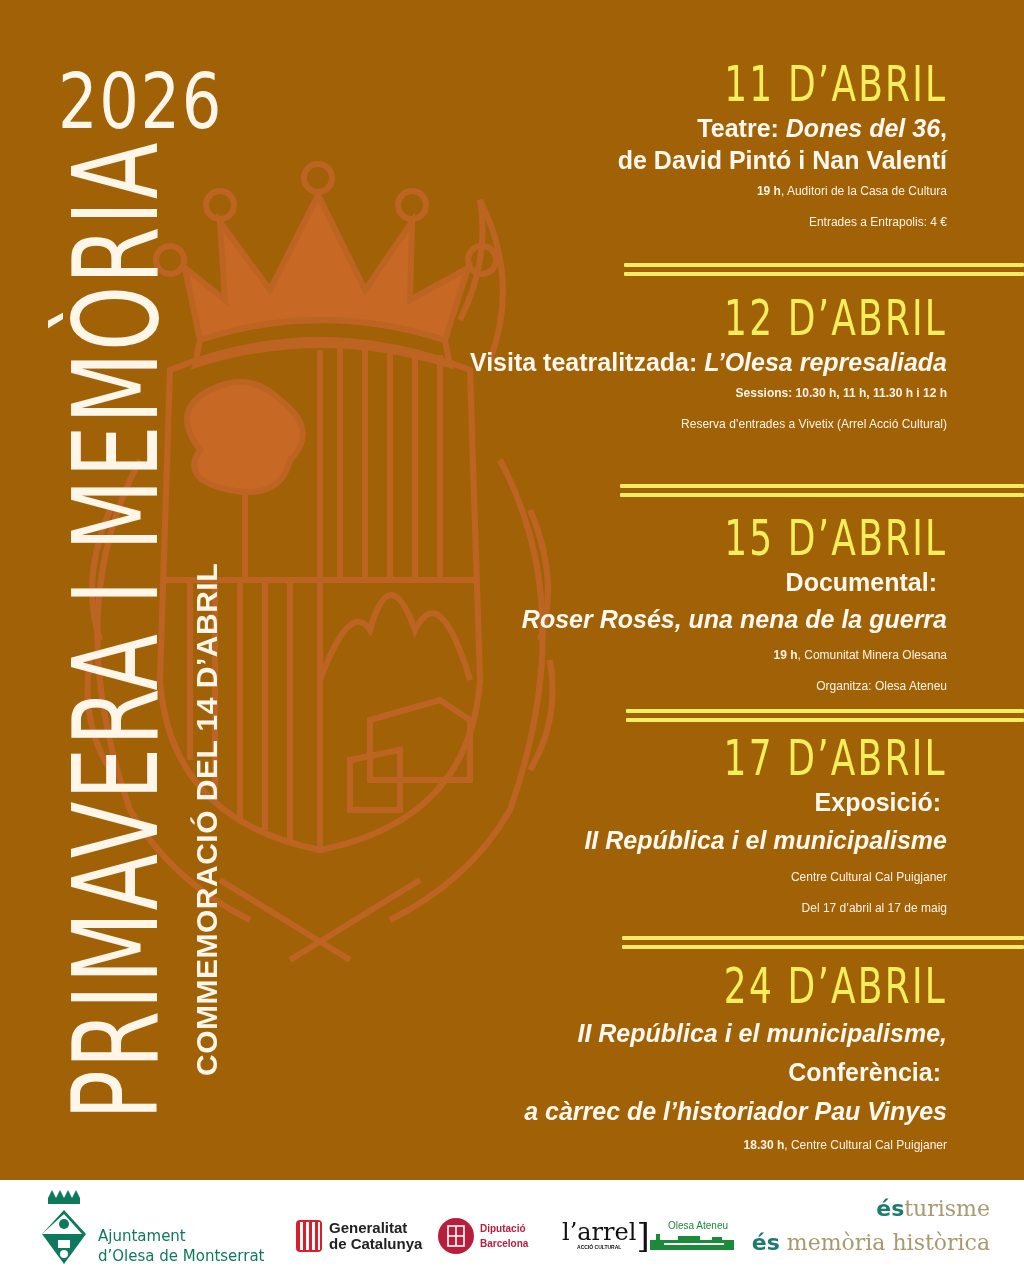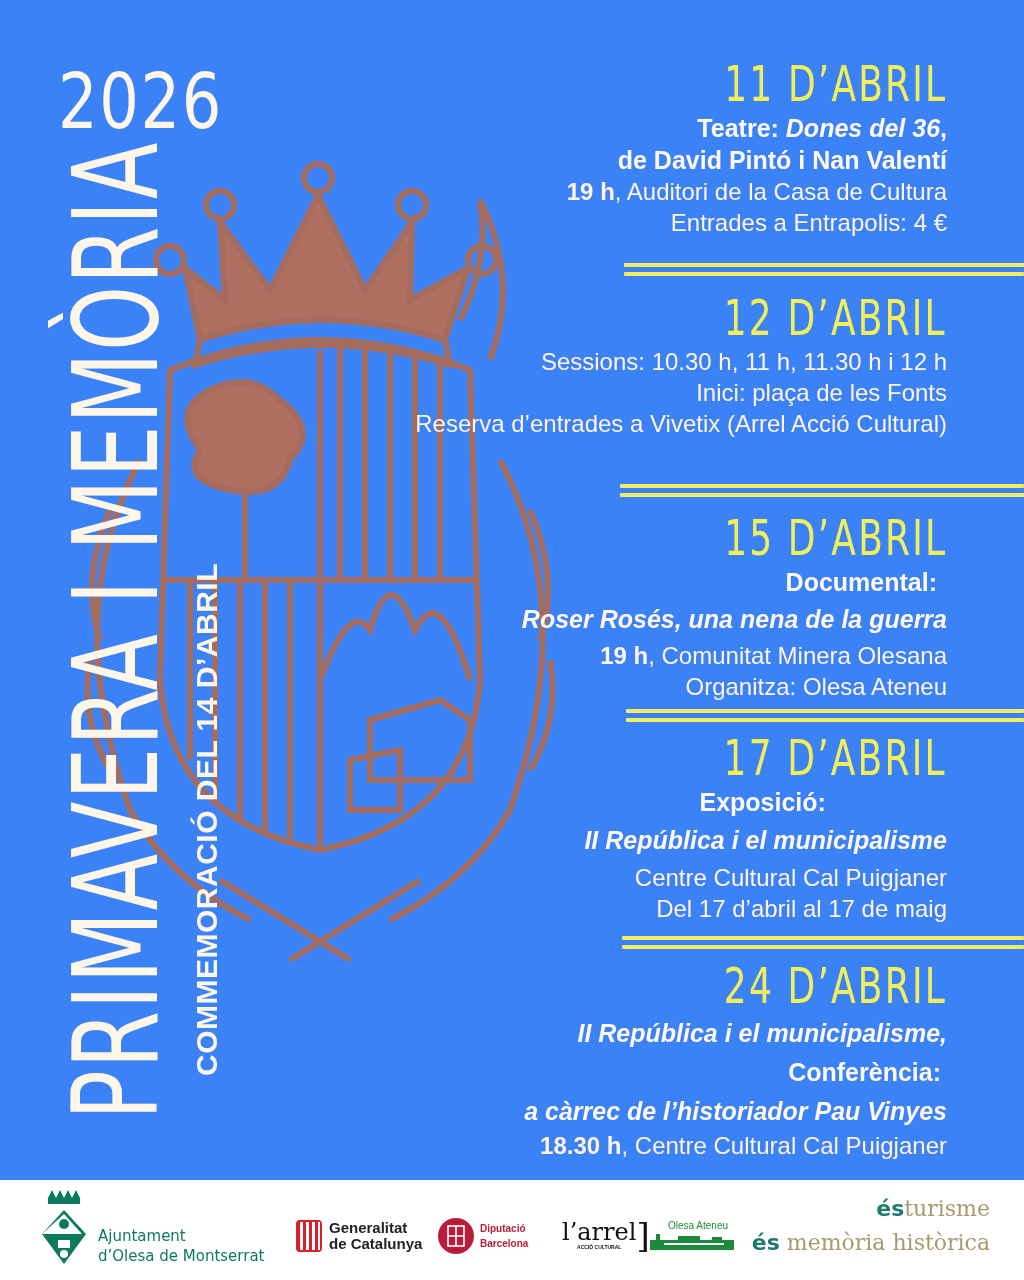--- a/index.html
+++ b/index.html
@@ -3,21 +3,21 @@
 <meta charset="utf-8">
 <style>
   * { box-sizing: border-box; margin: 0; padding: 0; }
   html, body { width: 1024px; height: 1280px; overflow: hidden; }
   body {
     font-family: "DejaVu Sans", sans-serif;
     background: #e27634;
     position: relative;
     color: #fff8ee;
   }
-  .poster { position: absolute; left: 0; top: 0; width: 1024px; height: 1180px; background: #3b82f6; overflow: hidden; }
+  .poster { position: absolute; left: 0; top: 0; width: 1024px; height: 1180px; background: #a16207; overflow: hidden; }
 
   
   .watermark { position: absolute; left: 20px; top: 160px; width: 560px; height: 820px; }
   .watermark svg { width: 100%; height: 100%; }
 
   
   .vtitle-wrap {
     position: absolute;
     left: 56px; top: 1120px;
     transform-origin: 0 0;
@@ -81,27 +81,27 @@
     font-family: "Liberation Sans", sans-serif;
     font-weight: bold;
     font-size: 25px;
     line-height: 32px;
     color: #fff8ee;
     white-space: nowrap;
   }
   .title-line em { font-style: italic; }
   .info-line {
     font-family: "Liberation Sans", sans-serif;
-    font-size: 24px;
+    font-size: 12px;
     line-height: 31px;
     color: #fff3e6;
     white-space: nowrap;
   }
   .info-line b { font-weight: bold; }
-  .info-line.strong { font-weight: normal; }
+  .info-line.strong { font-weight: bold; }
 
   .divider { position: absolute; right: 0; height: 14px; }
   .divider .l { position: absolute; left: 0; right: 0; height: 4px; background: #f3ed63; border-radius: 1px; }
   .divider .l1 { top: 0; }
   .divider .l2 { top: 9px; }
 
   
   .footer { position: absolute; left: 0; top: 1180px; width: 1024px; height: 100px; background: #ffffff; }
   .logo { position: absolute; display: flex; align-items: center; }
   .ajunt { left: 40px; top: 8px; align-items: flex-end; }
@@ -186,22 +186,22 @@
       <div class="info-line"><b>19 h</b><span>, Auditori de la Casa de Cultura</span></div>
       <div class="info-line"><span>Entrades a Entrapolis: 4 €</span></div>
     </div>
     <div class="divider" style="top:263px; left:480px;">
         <div class="l l1"></div>
         <div class="l l2"></div>
       </div>
 
     <div class="event" style="top:290px;">
       <span class="date">12 D’ABRIL</span>
+      <div class="title-line"><span>Visita teatralitzada: </span><em>L’Olesa represaliada</em></div>
       <div class="info-line strong"><span>Sessions: 10.30 h, 11 h, 11.30 h i 12 h</span></div>
-      <div class="info-line strong"><span>Inici: plaça de les Fonts</span></div>
       <div class="info-line"><span>Reserva d’entrades a Vivetix (Arrel Acció Cultural)</span></div>
     </div>
     <div class="divider" style="top:484px; left:476px;">
         <div class="l l1"></div>
         <div class="l l2"></div>
       </div>
 
     <div class="event" style="top:510px;">
       <span class="date">15 D’ABRIL</span>
       <div class="title-line" style="margin-right:10px;"><span>Documental:</span></div>
@@ -209,21 +209,21 @@
       <div class="info-line"><b>19 h</b><span>, Comunitat Minera Olesana</span></div>
       <div class="info-line"><span>Organitza: Olesa Ateneu</span></div>
     </div>
     <div class="divider" style="top:709px; left:482px;">
         <div class="l l1"></div>
         <div class="l l2"></div>
       </div>
 
     <div class="event" style="top:730px;">
       <span class="date">17 D’ABRIL</span>
-      <div class="title-line" style="margin-right:6px;text-align:center;"><span>Exposició:</span></div>
+      <div class="title-line" style="margin-right:6px;"><span>Exposició:</span></div>
       <div class="title-line" style="line-height:44px;"><em>II República i el municipalisme</em></div>
       <div class="info-line"><span>Centre Cultural Cal Puigjaner</span></div>
       <div class="info-line"><span>Del 17 d’abril al 17 de maig</span></div>
     </div>
     <div class="divider" style="top:936px; left:478px;">
         <div class="l l1"></div>
         <div class="l l2"></div>
       </div>
 
     <div class="event" style="top:958px;">

